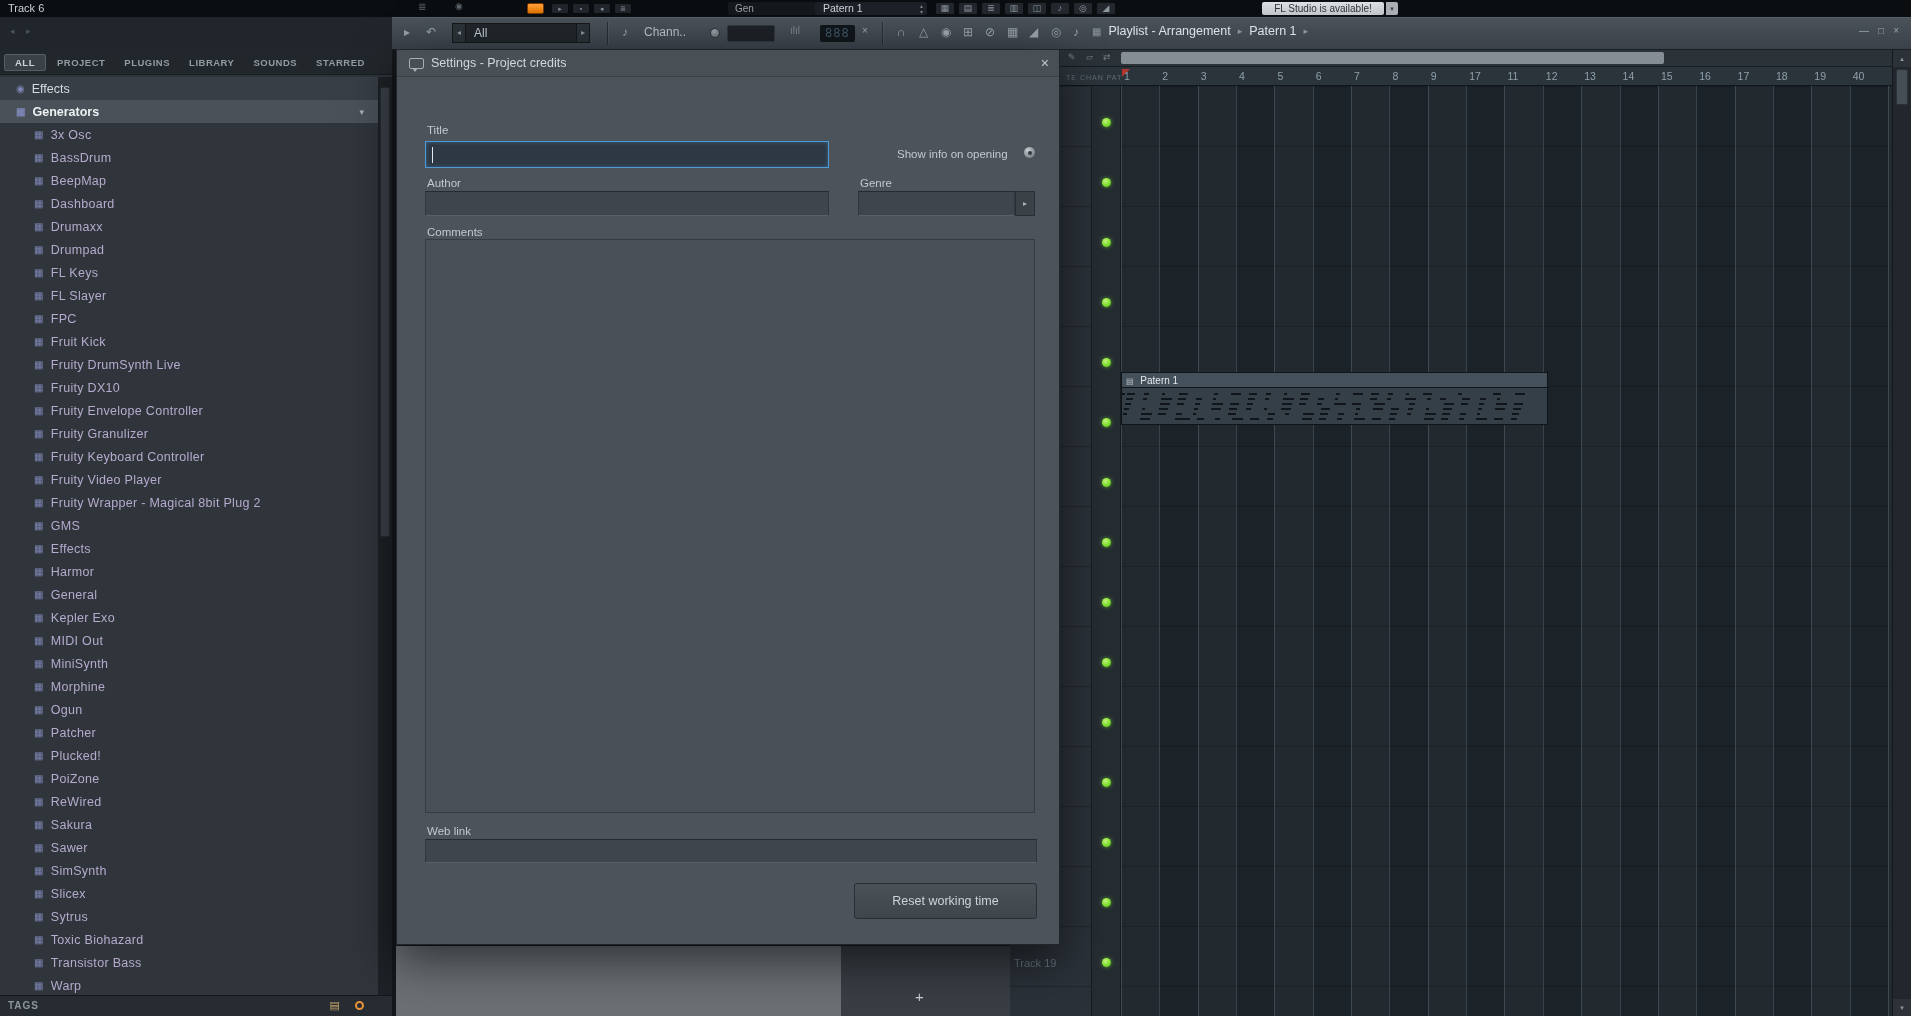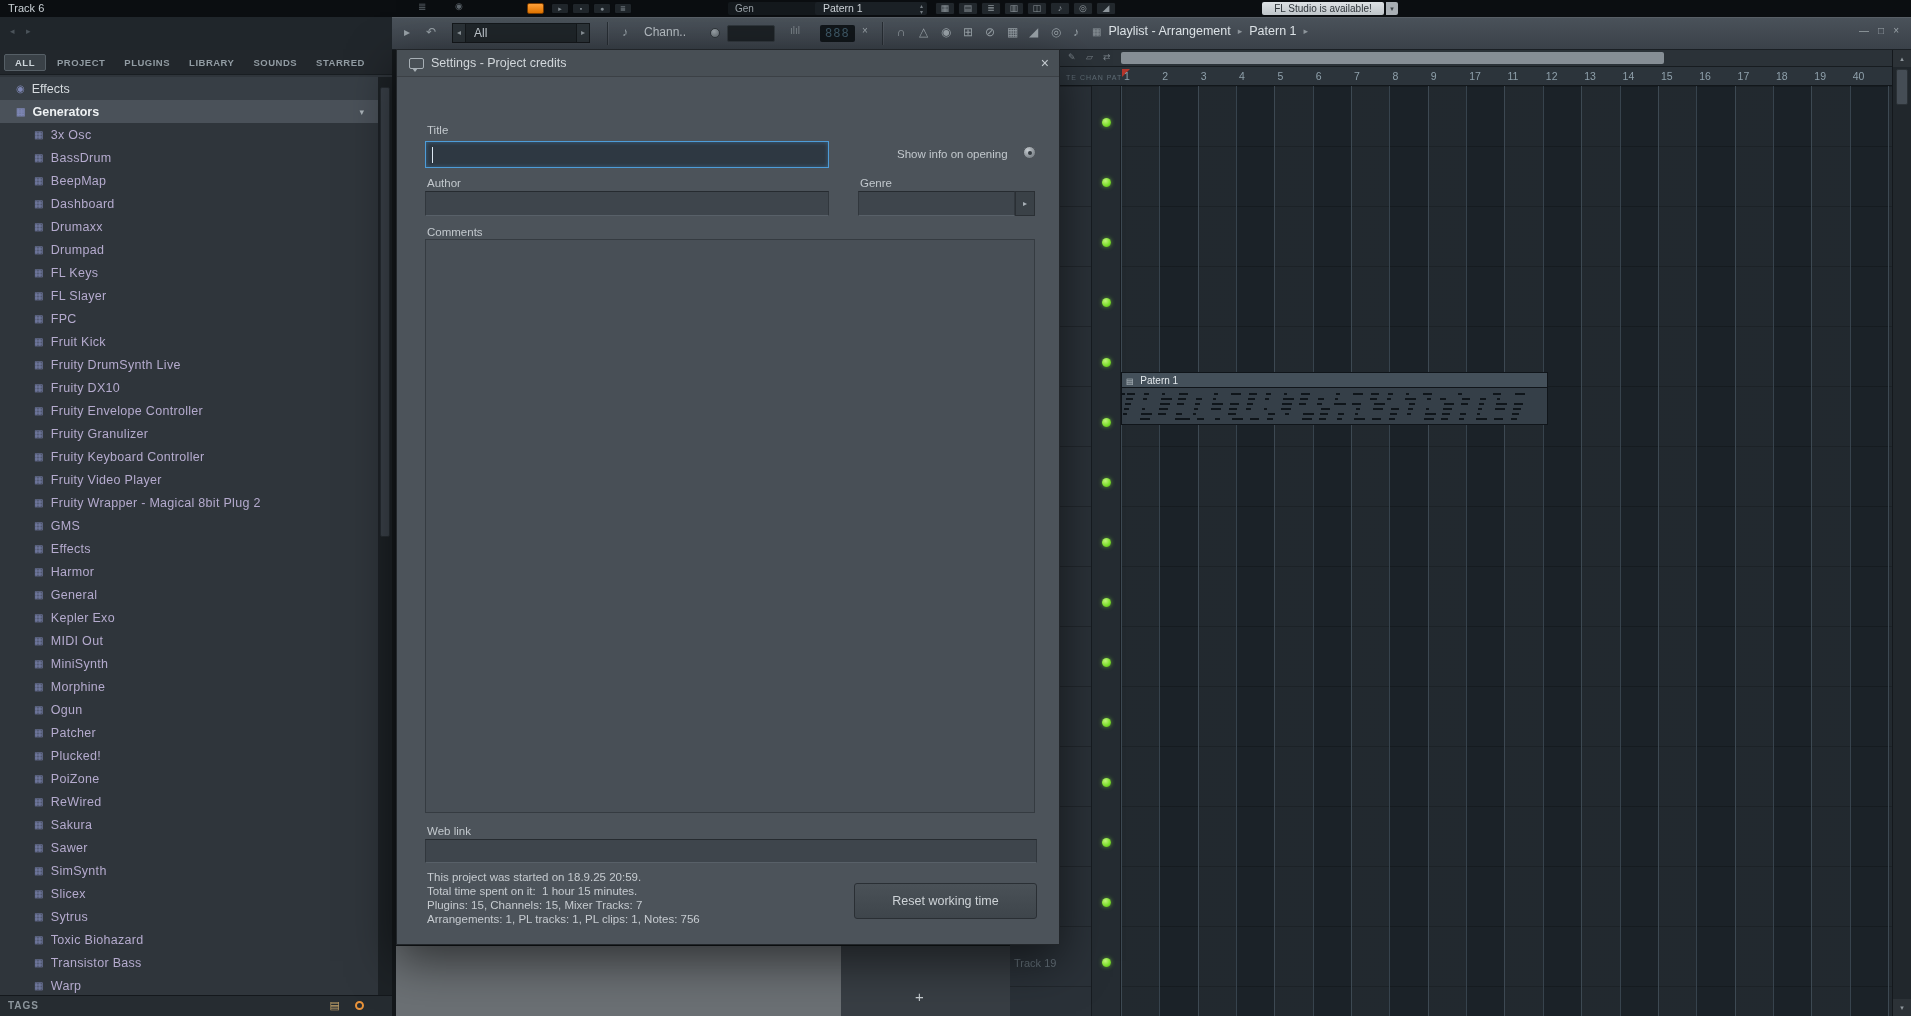--- a/index.html
+++ b/index.html
@@ -695,26 +695,16 @@
     <span class="fld-label" style="left:30px;top:176px">Comments</span>
     <div class="comments">
       <span></span>
     </div>
 
     <span class="fld-label" style="left:30px;top:775px">Web link</span>
     <div class="inp" style="left:28px;top:789px;width:612px;height:24px">
       <span></span>
     </div>
 
-    <div class="stats">
-
-        <div class="stat-line">This project was started on 18.9.25 20:59.</div>
-
-        <div class="stat-line">Total time spent on it:  1 hour 15 minutes.</div>
-
-        <div class="stat-line">Plugins: 15, Channels: 15, Mixer Tracks: 7</div>
-
-        <div class="stat-line">Arrangements: 1, PL tracks: 1, PL clips: 1, Notes: 756</div>
-      </div>
     <div class="reset-btn">Reset working time</div>
   </div>
 
 </div>
 
 </body></html>

